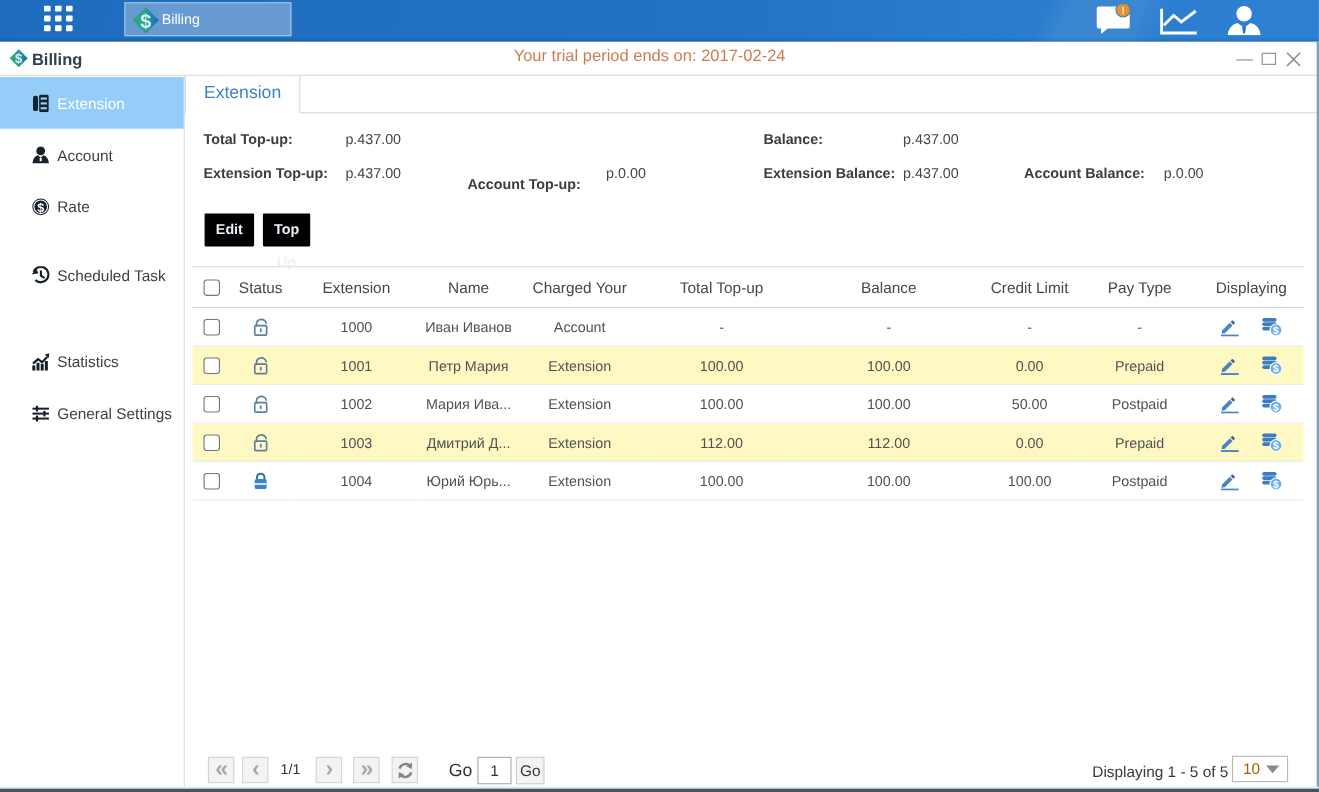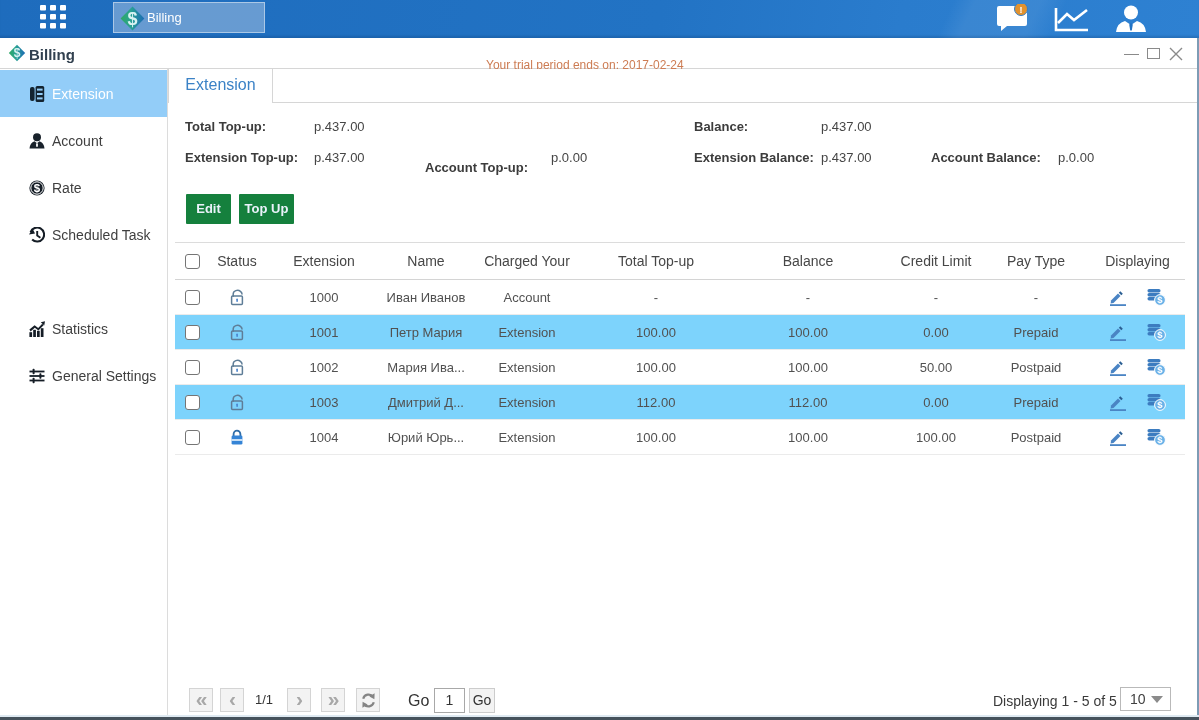--- a/index.html
+++ b/index.html
@@ -13,47 +13,47 @@
 #topbar:after{ content:""; position:absolute; right:0; top:0; width:420px; height:38px;
   background:linear-gradient(115deg, rgba(255,255,255,0) 40%, rgba(255,255,255,0.07) 45%, rgba(255,255,255,0.07) 60%, rgba(255,255,255,0) 66%); }
 #apptab { left:113px; top:2px; width:152px; height:31px;
   background:rgba(222,230,240,0.38); border:1px solid rgba(255,255,255,0.45);
   color:#fff; font-size:13px; line-height:29px; }
 #apptab span{ position:absolute; left:33px; top:0; }
 
 
 #titlebar { left:0; top:38px; width:1199px; height:31px; background:#fff; border-bottom:1px solid #d6d6d6; }
 #wtitle { left:29px; top:8px; font-size:15px; font-weight:bold; color:#31404f; }
-#trial { left:467px; top:20px; font-size:12px; color:#cd7c53;margin-left:19px; }
+#trial { left:467px; top:4px; font-size:15px; color:#cd7c53; }
 
 
 #sidebar { left:0; top:69px; width:168px; height:646px; background:#fff; border-right:1px solid #dcdcdc; }
 .sitem { position:absolute; left:0; width:167px; height:47px; font-size:14px; color:#3f3f3f; }
 .sitem .lbl { position:absolute; left:52px; top:50%; margin-top:-8px; line-height:16px; }
 .sitem.sel { background:#93cdf8; color:#fff; }
 .sicon { position:absolute; left:29px; top:50%; margin-top:-8px; width:16px; height:16px; }
 
 
 #content { left:169px; top:69px; width:1030px; height:646px; background:#fff; }
 #tabstrip { position:absolute; left:0; top:0; width:1030px; height:34px; }
 #tabline { position:absolute; left:104px; top:33px; width:926px; height:1px; background:#d6d6d6; }
 #tab1 { position:absolute; left:-1px; top:0; width:105px; height:34px; border-right:1px solid #d6d6d6; border-left:1px solid #d6d6d6;
   color:#3b82c6; font-size:16px; text-align:center; line-height:32px; background:#fff; }
 
 .lab { position:absolute; font-size:13px; font-weight:bold; color:#3c3c3c; }
 .val { position:absolute; font-size:13px; color:#454545; }
 
-.btn { position:absolute; top:125px; height:30px; background:#15803d; color:#eaf2fa; font-size:13px; font-weight:bold;
+.btn { position:absolute; top:125px; height:30px; background:#000000; color:#eaf2fa; font-size:13px; font-weight:bold;
   text-align:center; line-height:30px; border-radius:1px; }
 
 
 #tbl { position:absolute; left:6px; top:173px; width:1010px; border-collapse:collapse; table-layout:fixed; }
 #tbl th { border-top:1px solid #dcdcdc; border-bottom:1px solid #d4d4d4; height:37px; font-size:14px; font-weight:normal; color:#474747; }
 #tbl td { height:35px; font-size:13px; color:#515151; text-align:center; border-bottom:1px solid #ebebeb; }
-#tbl tr.alt td { background:#7dd3fc; }
+#tbl tr.alt td { background:#fef9c3; }
 .ckb { display:inline-block; width:15px; height:15px; border:1.5px solid #757575; border-radius:3px; background:#fff; vertical-align:middle; }
 
 
 #pager { position:absolute; left:0; top:619px; width:1030px; height:25px; font-size:13px; color:#333; }
 .pbtn { position:absolute; top:0; width:24px; height:24px; background:#f3f3f3; border:1px solid #d4d4d4; text-align:center; color:#b5b5b5; }
 .parr { font-size:21px; line-height:19px; font-weight:bold; letter-spacing:-1px; color:#a8a8a8; }
 </style>
 </head>
 <body>
 <div id="stage">
@@ -150,21 +150,21 @@
       <span class="lbl">Account</span>
     </div>
     <div class="sitem" style="top:95px">
       <svg class="sicon" viewBox="0 0 16 16">
         <circle cx="8" cy="8" r="7.6" fill="#151d26"></circle>
         <circle cx="8" cy="8" r="6.2" fill="none" stroke="#ffffff" stroke-width="1"></circle>
         <text x="8" y="12.3" font-size="11.5" font-weight="bold" fill="#fff" text-anchor="middle" font-family="Liberation Sans">$</text>
       </svg>
       <span class="lbl">Rate</span>
     </div>
-    <div class="sitem" style="top:142px">
+    <div class="sitem" style="top:157px">
       <svg class="sicon" viewBox="0 0 16 16">
         <path d="M2.8 3.2 A7 7 0 1 1 2.0 10.8" stroke="#151d26" stroke-width="2.1" fill="none" transform="rotate(-18 8 8)"></path>
         <path d="M0.0 7.6 L6.0 6.5 L3.6 1.8 Z" fill="#151d26"></path>
         <path d="M8.2 4.0 V8.6 L11.4 10.8" stroke="#151d26" stroke-width="1.9" fill="none"></path>
       </svg>
       <span class="lbl">Scheduled Task</span>
     </div>
     <div class="sitem" style="top:283px">
       <svg class="sicon" viewBox="0 0 16 16">
           <g fill="#151d26">
@@ -207,21 +207,21 @@
     <div class="lab" style="left:16px;top:81px">Extension Top-up:</div>
     <div class="val" style="left:145px;top:81px">p.437.00</div>
     <div class="lab" style="left:256px;top:91px">Account Top-up:</div>
     <div class="val" style="left:382px;top:81px">p.0.00</div>
     <div class="lab" style="left:525px;top:81px">Extension Balance:</div>
     <div class="val" style="left:652px;top:81px">p.437.00</div>
     <div class="lab" style="left:762px;top:81px">Account Balance:</div>
     <div class="val" style="left:889px;top:81px">p.0.00</div>
 
     <div class="btn" style="left:17px;width:45px">Edit</div>
-    <div class="btn" style="left:70px;width:55px">Top Up</div>
+    <div class="btn" style="left:70px;width:43px">Top Up</div>
 
     <table id="tbl">
       <colgroup>
         <col style="width:35px">
           <col style="width:54px">
           <col style="width:120px">
           <col style="width:84px">
           <col style="width:118px">
         <col style="width:140px">
           <col style="width:164px">
@@ -413,21 +413,21 @@
           <path d="M14.6 1.2 L14.4 7.2 L9.4 4.6 Z" fill="#848484"></path>
           <path d="M2.4 15.8 L2.6 9.8 L7.6 12.4 Z" fill="#848484"></path>
         </svg>
       </div>
       <div class="abs" style="left:239px;top:4px;font-size:16px">Go to</div>
       <div class="abs" style="left:265px;top:0;width:31px;height:25px;border:1px solid #a8a8a8;background:#fff;text-align:center;line-height:23px;font-size:14px">1</div>
       <div class="abs" style="left:300px;top:0;width:26px;height:25px;border:1px solid #ccc;background:#f3f3f3;text-align:center;line-height:23px;font-size:14px;color:#333">Go</div>
 
       <div class="abs" style="left:824px;top:5px;font-size:14px;color:#3a3a3a">Displaying 1 - 5 of 5</div>
       <div class="abs" style="left:951px;top:-1px;width:51px;height:24px;border:1px solid #b9b9b9;background:#fff">
-        <span style="position:absolute;left:9px;top:3px;font-size:14px;color:#404040">10</span>
+        <span style="position:absolute;left:9px;top:3px;font-size:14px;color:#a16207">10</span>
         <span style="position:absolute;right:7px;top:8px;width:0;height:0;border-left:6px solid transparent;border-right:6px solid transparent;border-top:7px solid #8b8b8b"></span>
       </div>
     </div>
   </div>
 
   <div class="abs" style="left:1197px;top:38px;width:2px;height:679px;background:#7d9cb5"></div>
 
   <div class="abs" style="left:0;top:715px;width:1199px;height:2px;background:#dfeaf2"></div>
   <div class="abs" style="left:0;top:717px;width:1199px;height:3px;background:#46525c"></div>
 </div>

